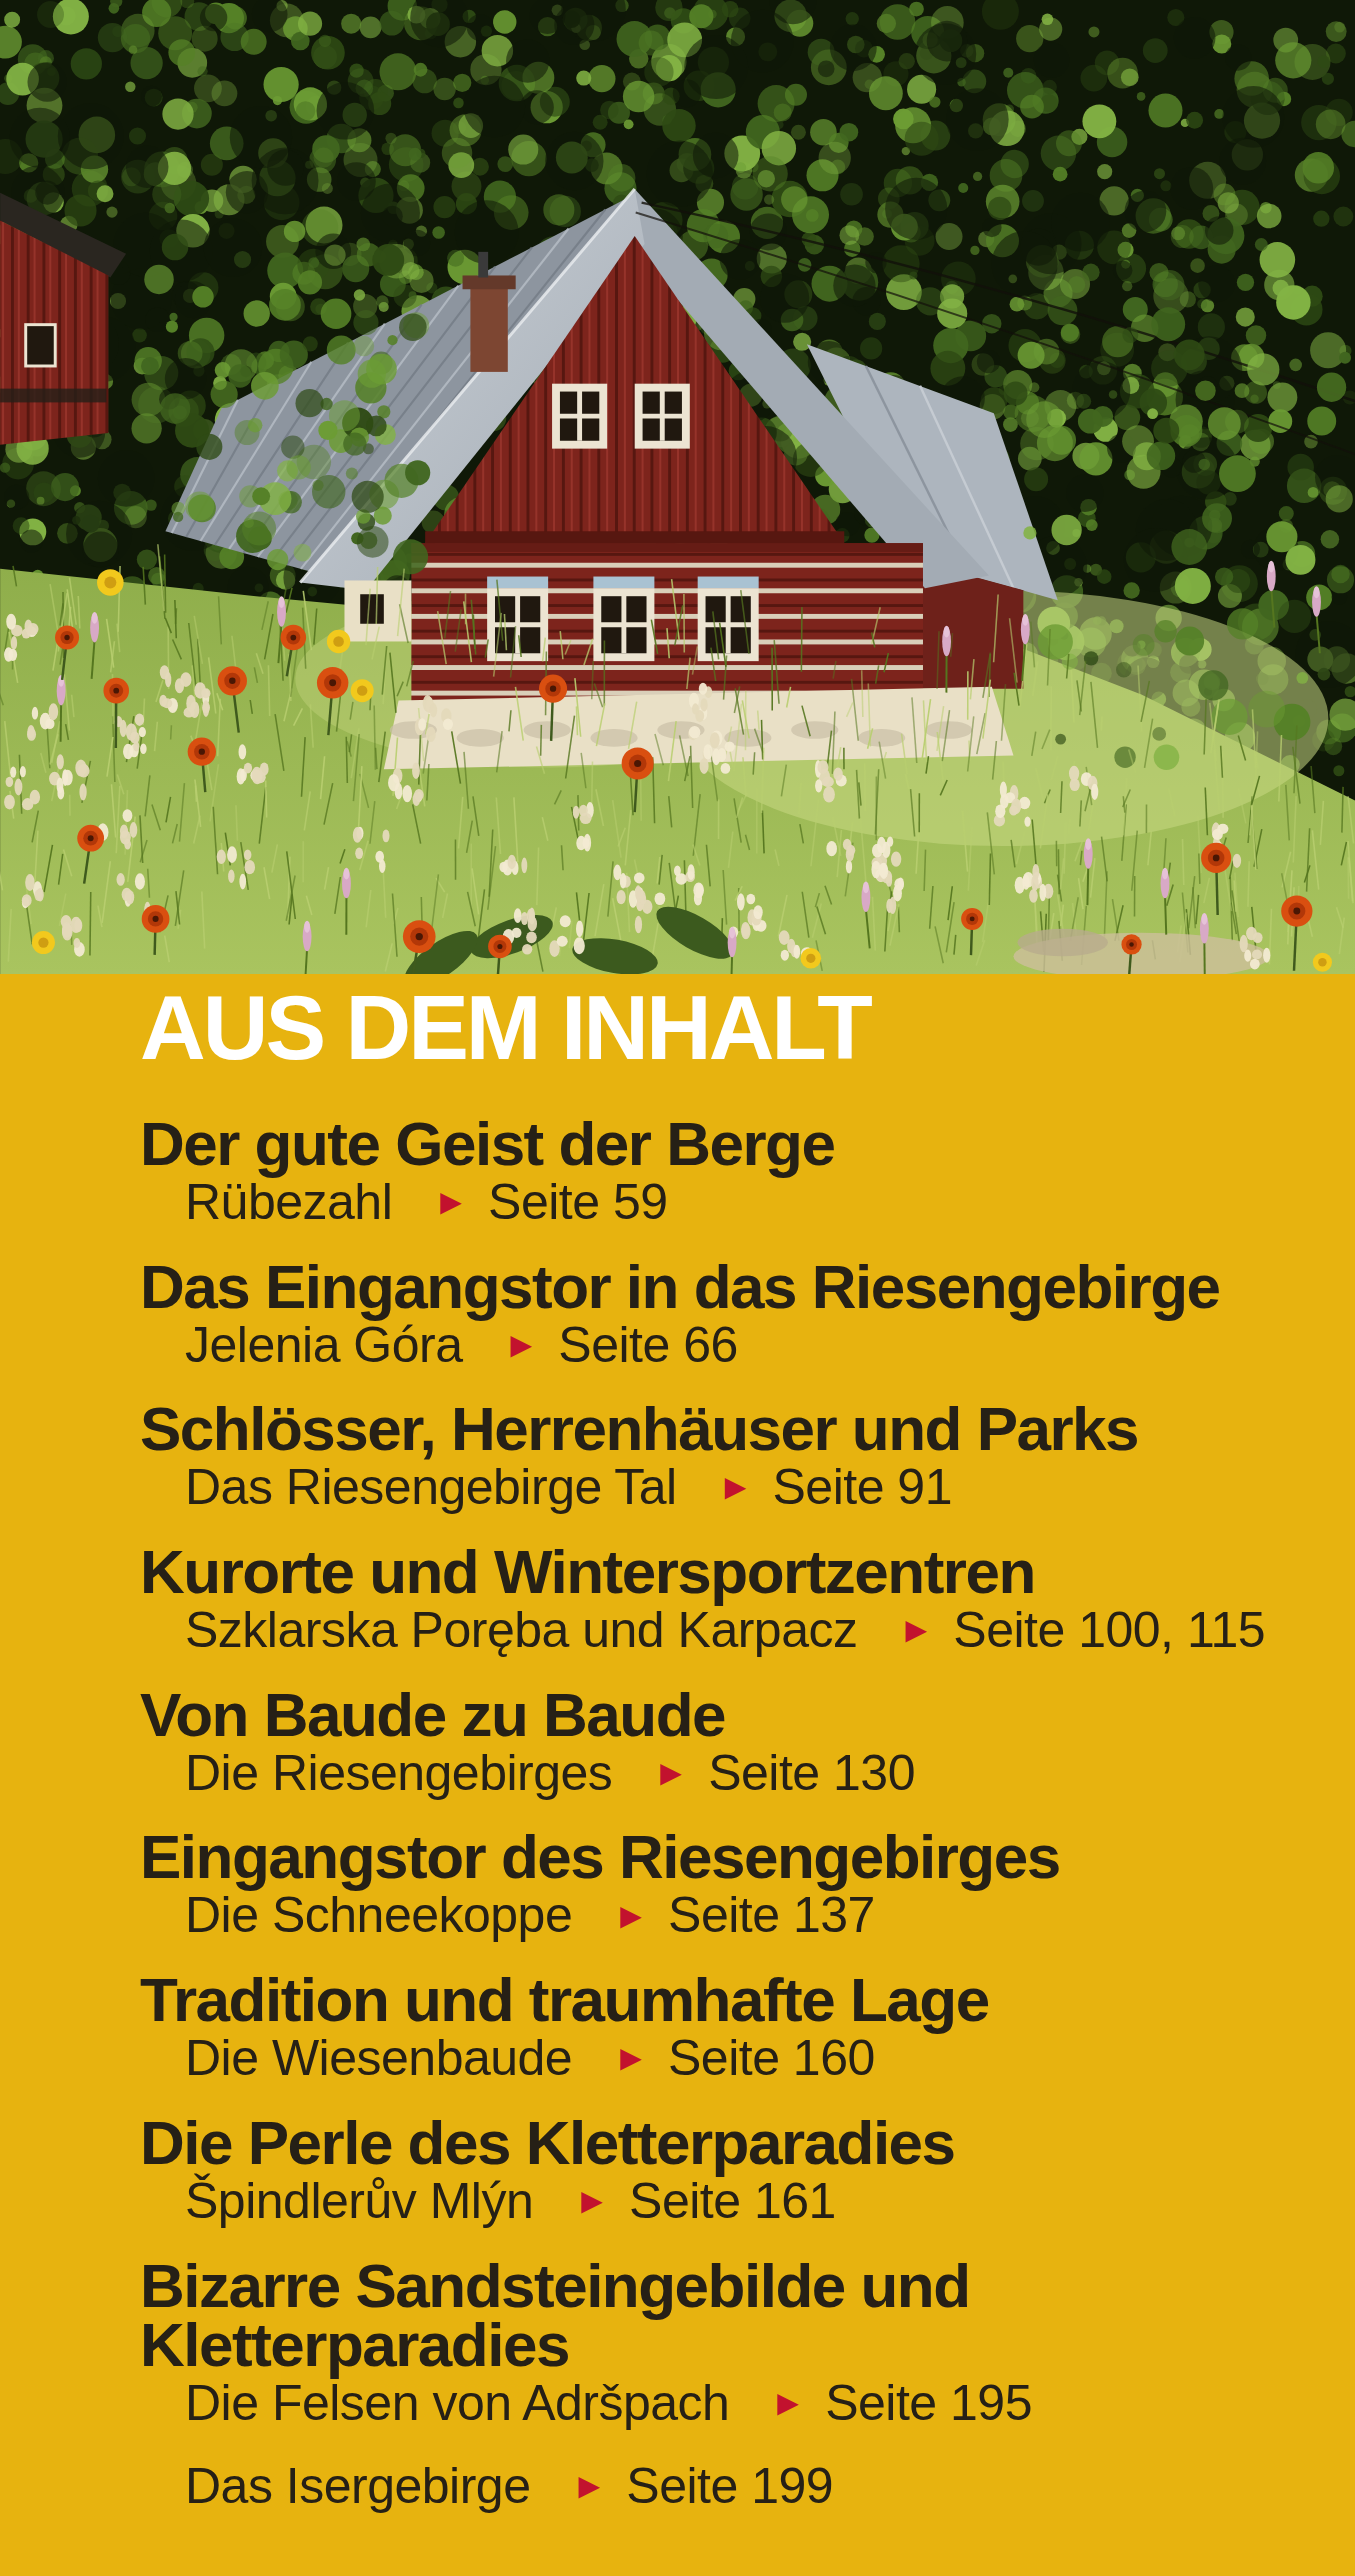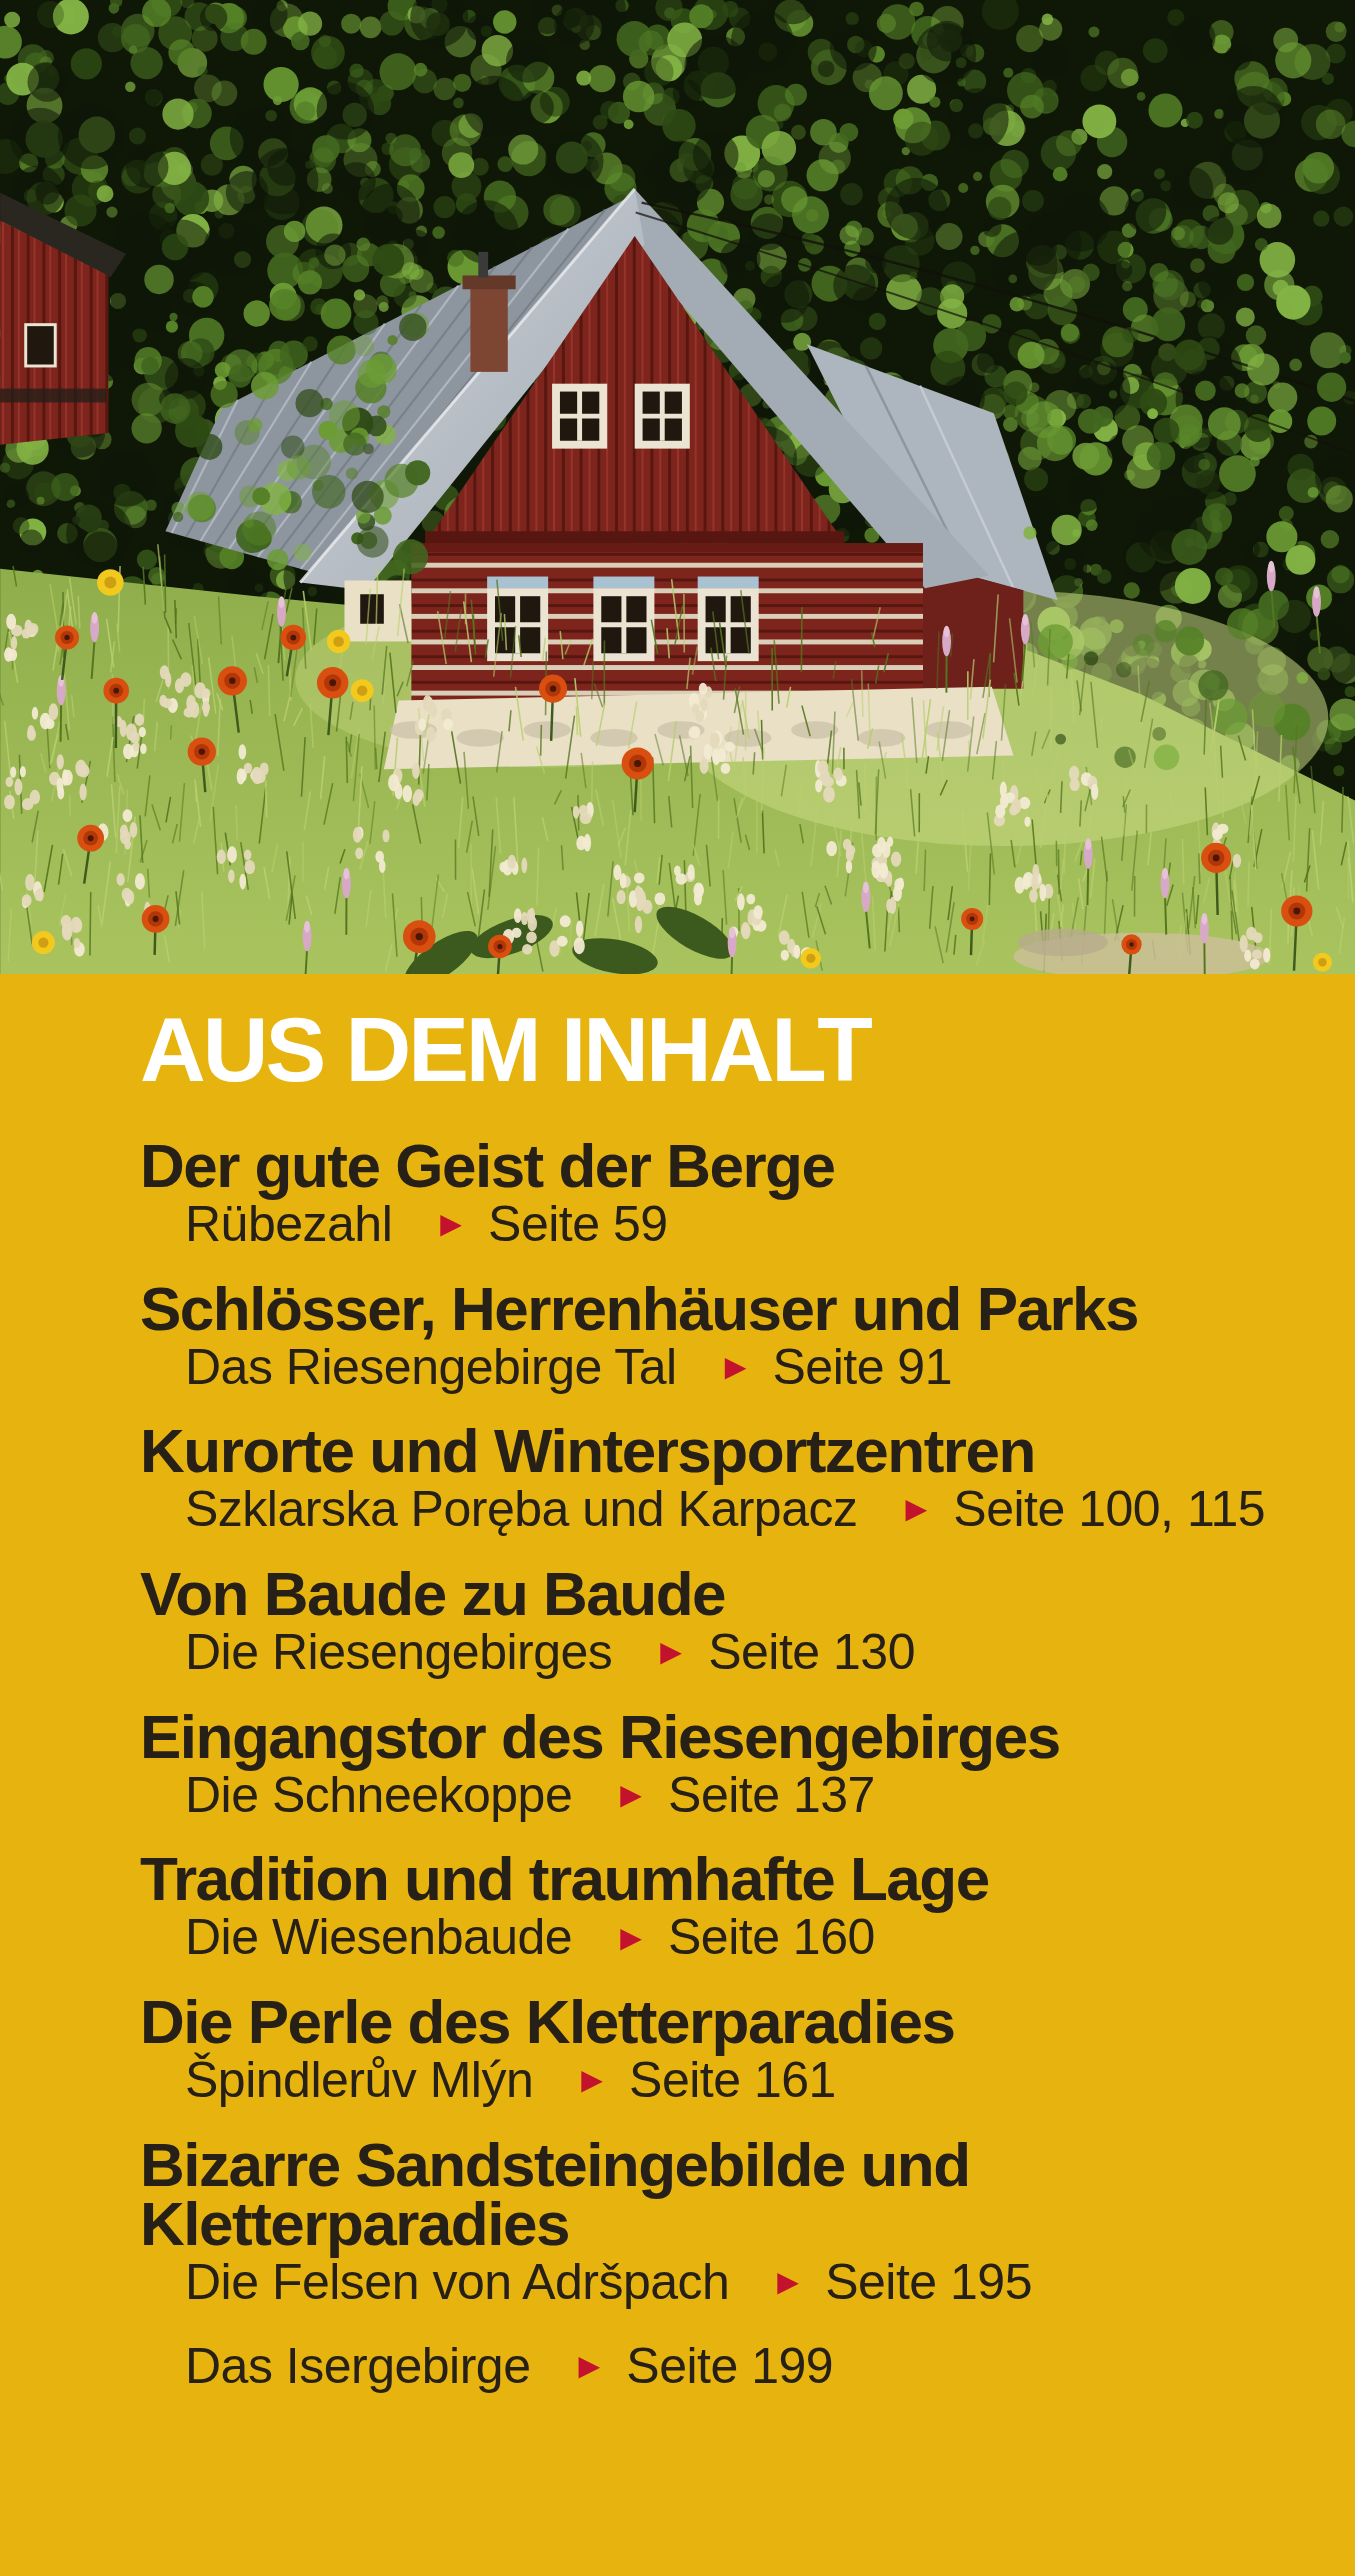--- a/index.html
+++ b/index.html
@@ -19,21 +19,21 @@
   .content{
     position:absolute;top:974px;left:0;width:1356px;height:1602px;
     background:var(--yellow,#e7b30f);
   }
   .page-title{
     font-weight:700;
     font-size:91px;
     line-height:1;
     letter-spacing:-3px;
     color:var(--title,#ffffff);
-    margin:30px 0 41px 140px;
+    margin:8px 0 41px 140px;
   }
   .entry{margin:0 29.5px 20.7px 140px;}
   .entry-heading{
     font-weight:700;
     font-size:62px;
     line-height:59px;
     letter-spacing:-1.5px;
     color:var(--ink,#262016);
   }
   .entry-sub{
@@ -2505,20 +2505,24 @@
   </div>
 
   <div class="content">
     <h1 class="page-title">AUS DEM INHALT</h1>
 
     <div class="entry">
       <div class="entry-heading">Der gute Geist der Berge</div>
       <div class="entry-sub"><span>Rübezahl</span><span class="arrow">►</span><span>Seite 59</span></div>
     </div>
 
+    <div class="entry">
+      <div class="entry-heading">Das Eingangstor in das Riesengebirge</div>
+      <div class="entry-sub"><span>Jelenia Góra</span><span class="arrow">►</span><span>Seite 66</span></div>
+    </div>
 
     <div class="entry">
       <div class="entry-heading">Schlösser, Herrenhäuser und Parks</div>
       <div class="entry-sub"><span>Das Riesengebirge Tal</span><span class="arrow">►</span><span>Seite 91</span></div>
     </div>
 
     <div class="entry">
       <div class="entry-heading">Kurorte und Wintersportzentren</div>
       <div class="entry-sub"><span>Szklarska Poręba und Karpacz</span><span class="arrow">►</span><span>Seite 100, 115</span></div>
     </div>

